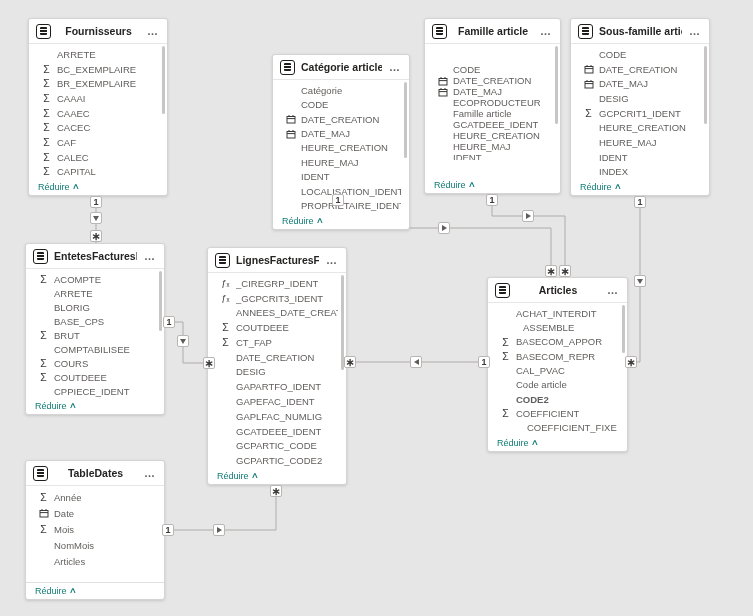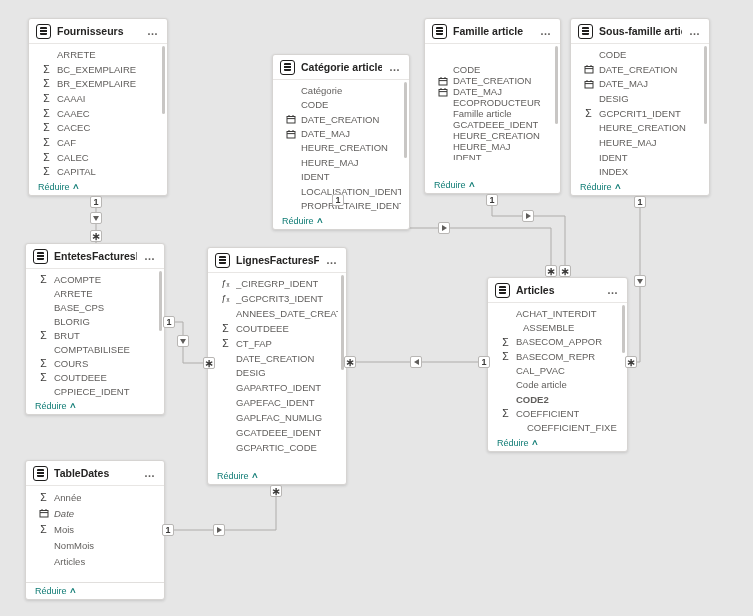--- a/index.html
+++ b/index.html
@@ -9,21 +9,21 @@
     font-family:"Liberation Sans",sans-serif;
   }
   #canvas{position:absolute;inset:0}
   #rel-layer{position:absolute;left:0;top:0;z-index:1}
   #rel-layer polyline{fill:none;stroke:#aeacaa;stroke-width:1}
 
   .card{
     position:absolute;z-index:2;box-sizing:border-box;
     background:#ffffff;border:1px solid #d6d4d2;border-radius:3px;
     box-shadow:0 1px 3px rgba(0,0,0,.14);
-    display:flex;flex-direction:column;
+    display:flex;flex-direction:column;text-align:center;
   }
   .card-header{
     flex:0 0 24px;display:flex;align-items:center;gap:6px;
     padding:0 7px;border-bottom:1px solid #e8e6e4;
   }
   .tbl-icon{
     width:15px;height:15px;flex:0 0 15px;box-sizing:border-box;
     border:1.5px solid #1f1e1d;border-radius:3px;
     display:flex;align-items:center;justify-content:center;background:#fff;
   }
@@ -342,25 +342,25 @@
         <div class="frow" style="height: 14.2222px;">
           <span class="ficon sigma">Σ</span>
           <span class="flabel">ACOMPTE</span>
         </div>
         <div class="frow" style="height: 14.2222px;">
           <span class="ficon"></span>
           <span class="flabel">ARRETE</span>
         </div>
         <div class="frow" style="height: 14.2222px;">
           <span class="ficon"></span>
+          <span class="flabel">BLORIG</span>
+        </div>
+        <div class="frow" style="height: 14.2222px;">
+          <span class="ficon"></span>
           <span class="flabel">BASE_CPS</span>
-        </div>
-        <div class="frow" style="height: 14.2222px;">
-          <span class="ficon"></span>
-          <span class="flabel">BLORIG</span>
         </div>
         <div class="frow" style="height: 14.2222px;">
           <span class="ficon sigma">Σ</span>
           <span class="flabel">BRUT</span>
         </div>
         <div class="frow" style="height: 14.2222px;">
           <span class="ficon"></span>
           <span class="flabel">COMPTABILISEE</span>
         </div>
         <div class="frow" style="height: 14.2222px;">
@@ -432,20 +432,24 @@
           <span class="flabel">GAPLFAC_NUMLIG</span>
         </div>
         <div class="frow" style="height: 14.9231px;">
           <span class="ficon"></span>
           <span class="flabel">GCATDEEE_IDENT</span>
         </div>
         <div class="frow" style="height: 14.9231px;">
           <span class="ficon"></span>
           <span class="flabel">GCPARTIC_CODE</span>
         </div>
+        <div class="frow" style="height: 14.9231px;">
+          <span class="ficon"></span>
+          <span class="flabel">GCPARTIC_CODE2</span>
+        </div>
       </div>
       <div class="card-footer">
         <span class="reduce-label">Réduire</span>
         <span class="caret">∧</span>
       </div>
       <div class="sb-thumb" style="top: 27px; height: 95px;"></div>
     </div>
     <div class="card" style="left: 487px; top: 277px; width: 141px; height: 175px;">
       <div class="card-header">
         <span class="tbl-icon">
@@ -504,21 +508,21 @@
           <span class="tbl-icon-inner"></span>
         </span>
         <span class="card-title">TableDates</span>
         <span class="menu-dots">…</span>
       </div>
       <div class="fields">
         <div class="frow" style="height: 16px;">
           <span class="ficon sigma">Σ</span>
           <span class="flabel">Année</span>
         </div>
-        <div class="frow" style="height: 16px; font-style: italic;">
+        <div class="frow" style="height: 16px;">
           <span class="ficon">
             <svg width="10" height="10" viewBox="0 0 10 10">
               <rect x="1" y="2.5" width="8" height="6.5" fill="none" stroke="#3b3a39" stroke-width="1"></rect>
               <line x1="1" y1="4.6" x2="9" y2="4.6" stroke="#3b3a39" stroke-width="1"></line>
               <line x1="3" y1="1" x2="3" y2="2.5" stroke="#3b3a39" stroke-width="1"></line>
               <line x1="7" y1="1" x2="7" y2="2.5" stroke="#3b3a39" stroke-width="1"></line>
             </svg>
           </span>
           <span class="flabel">Date</span>
         </div>

